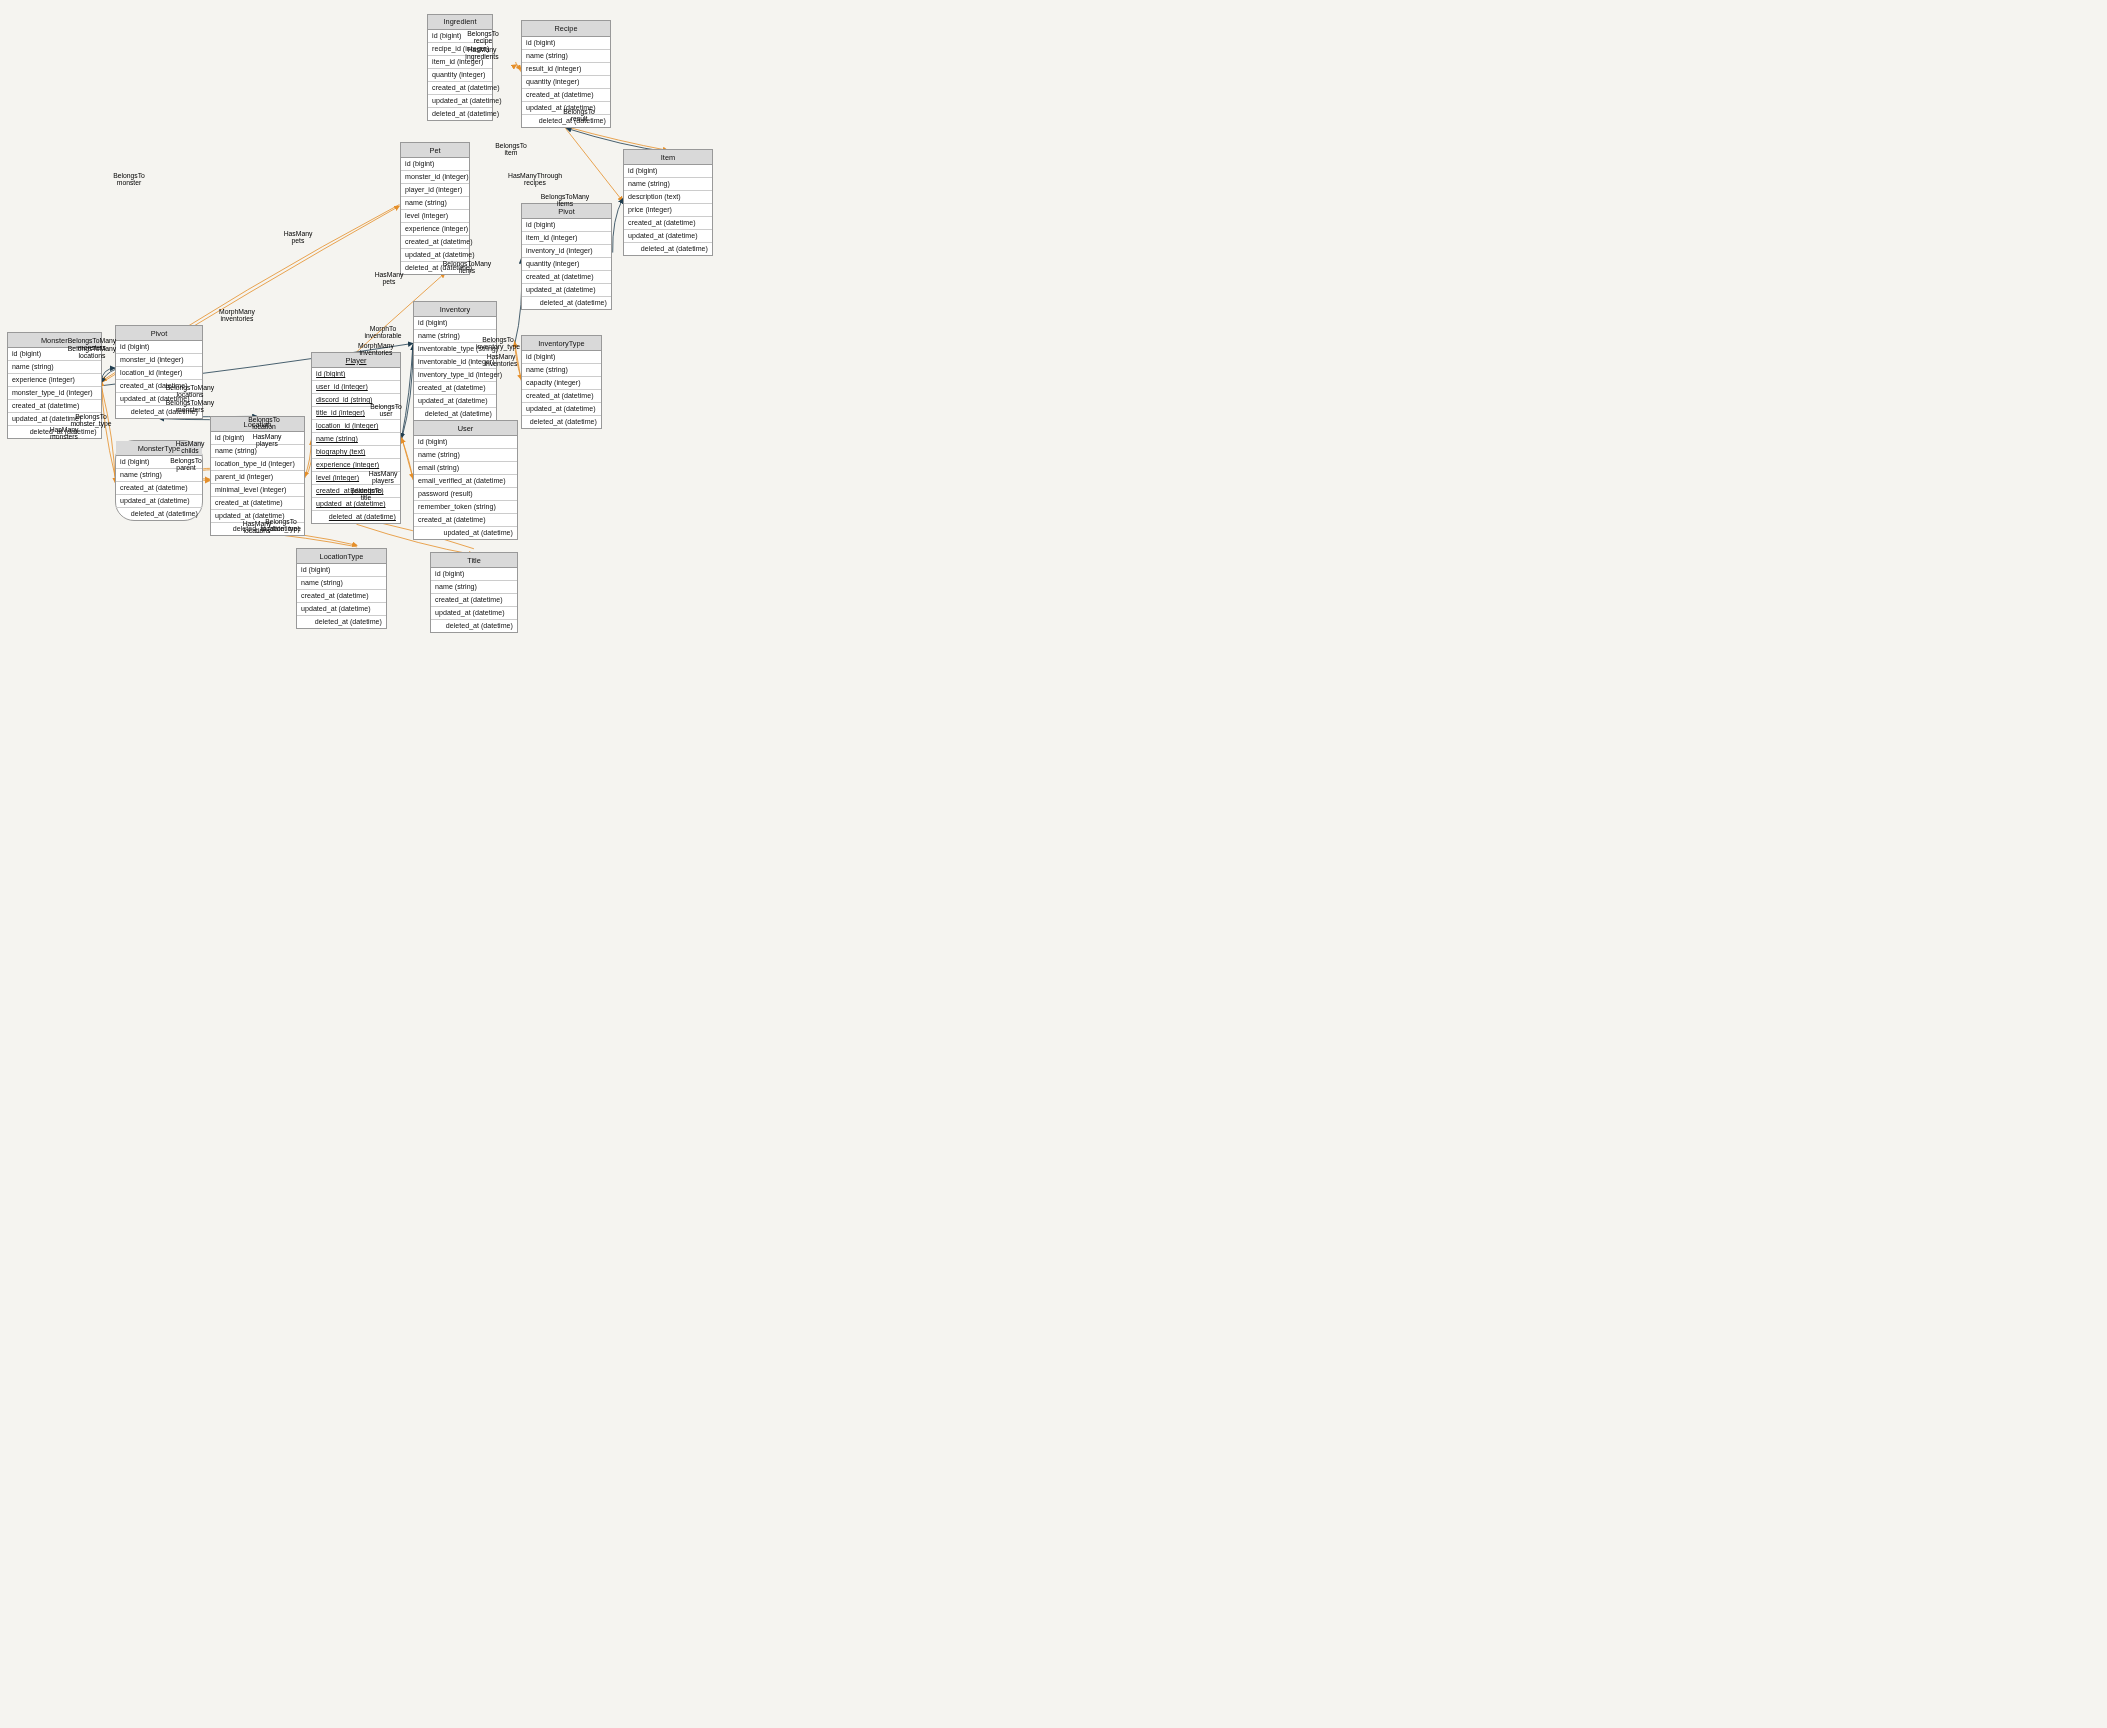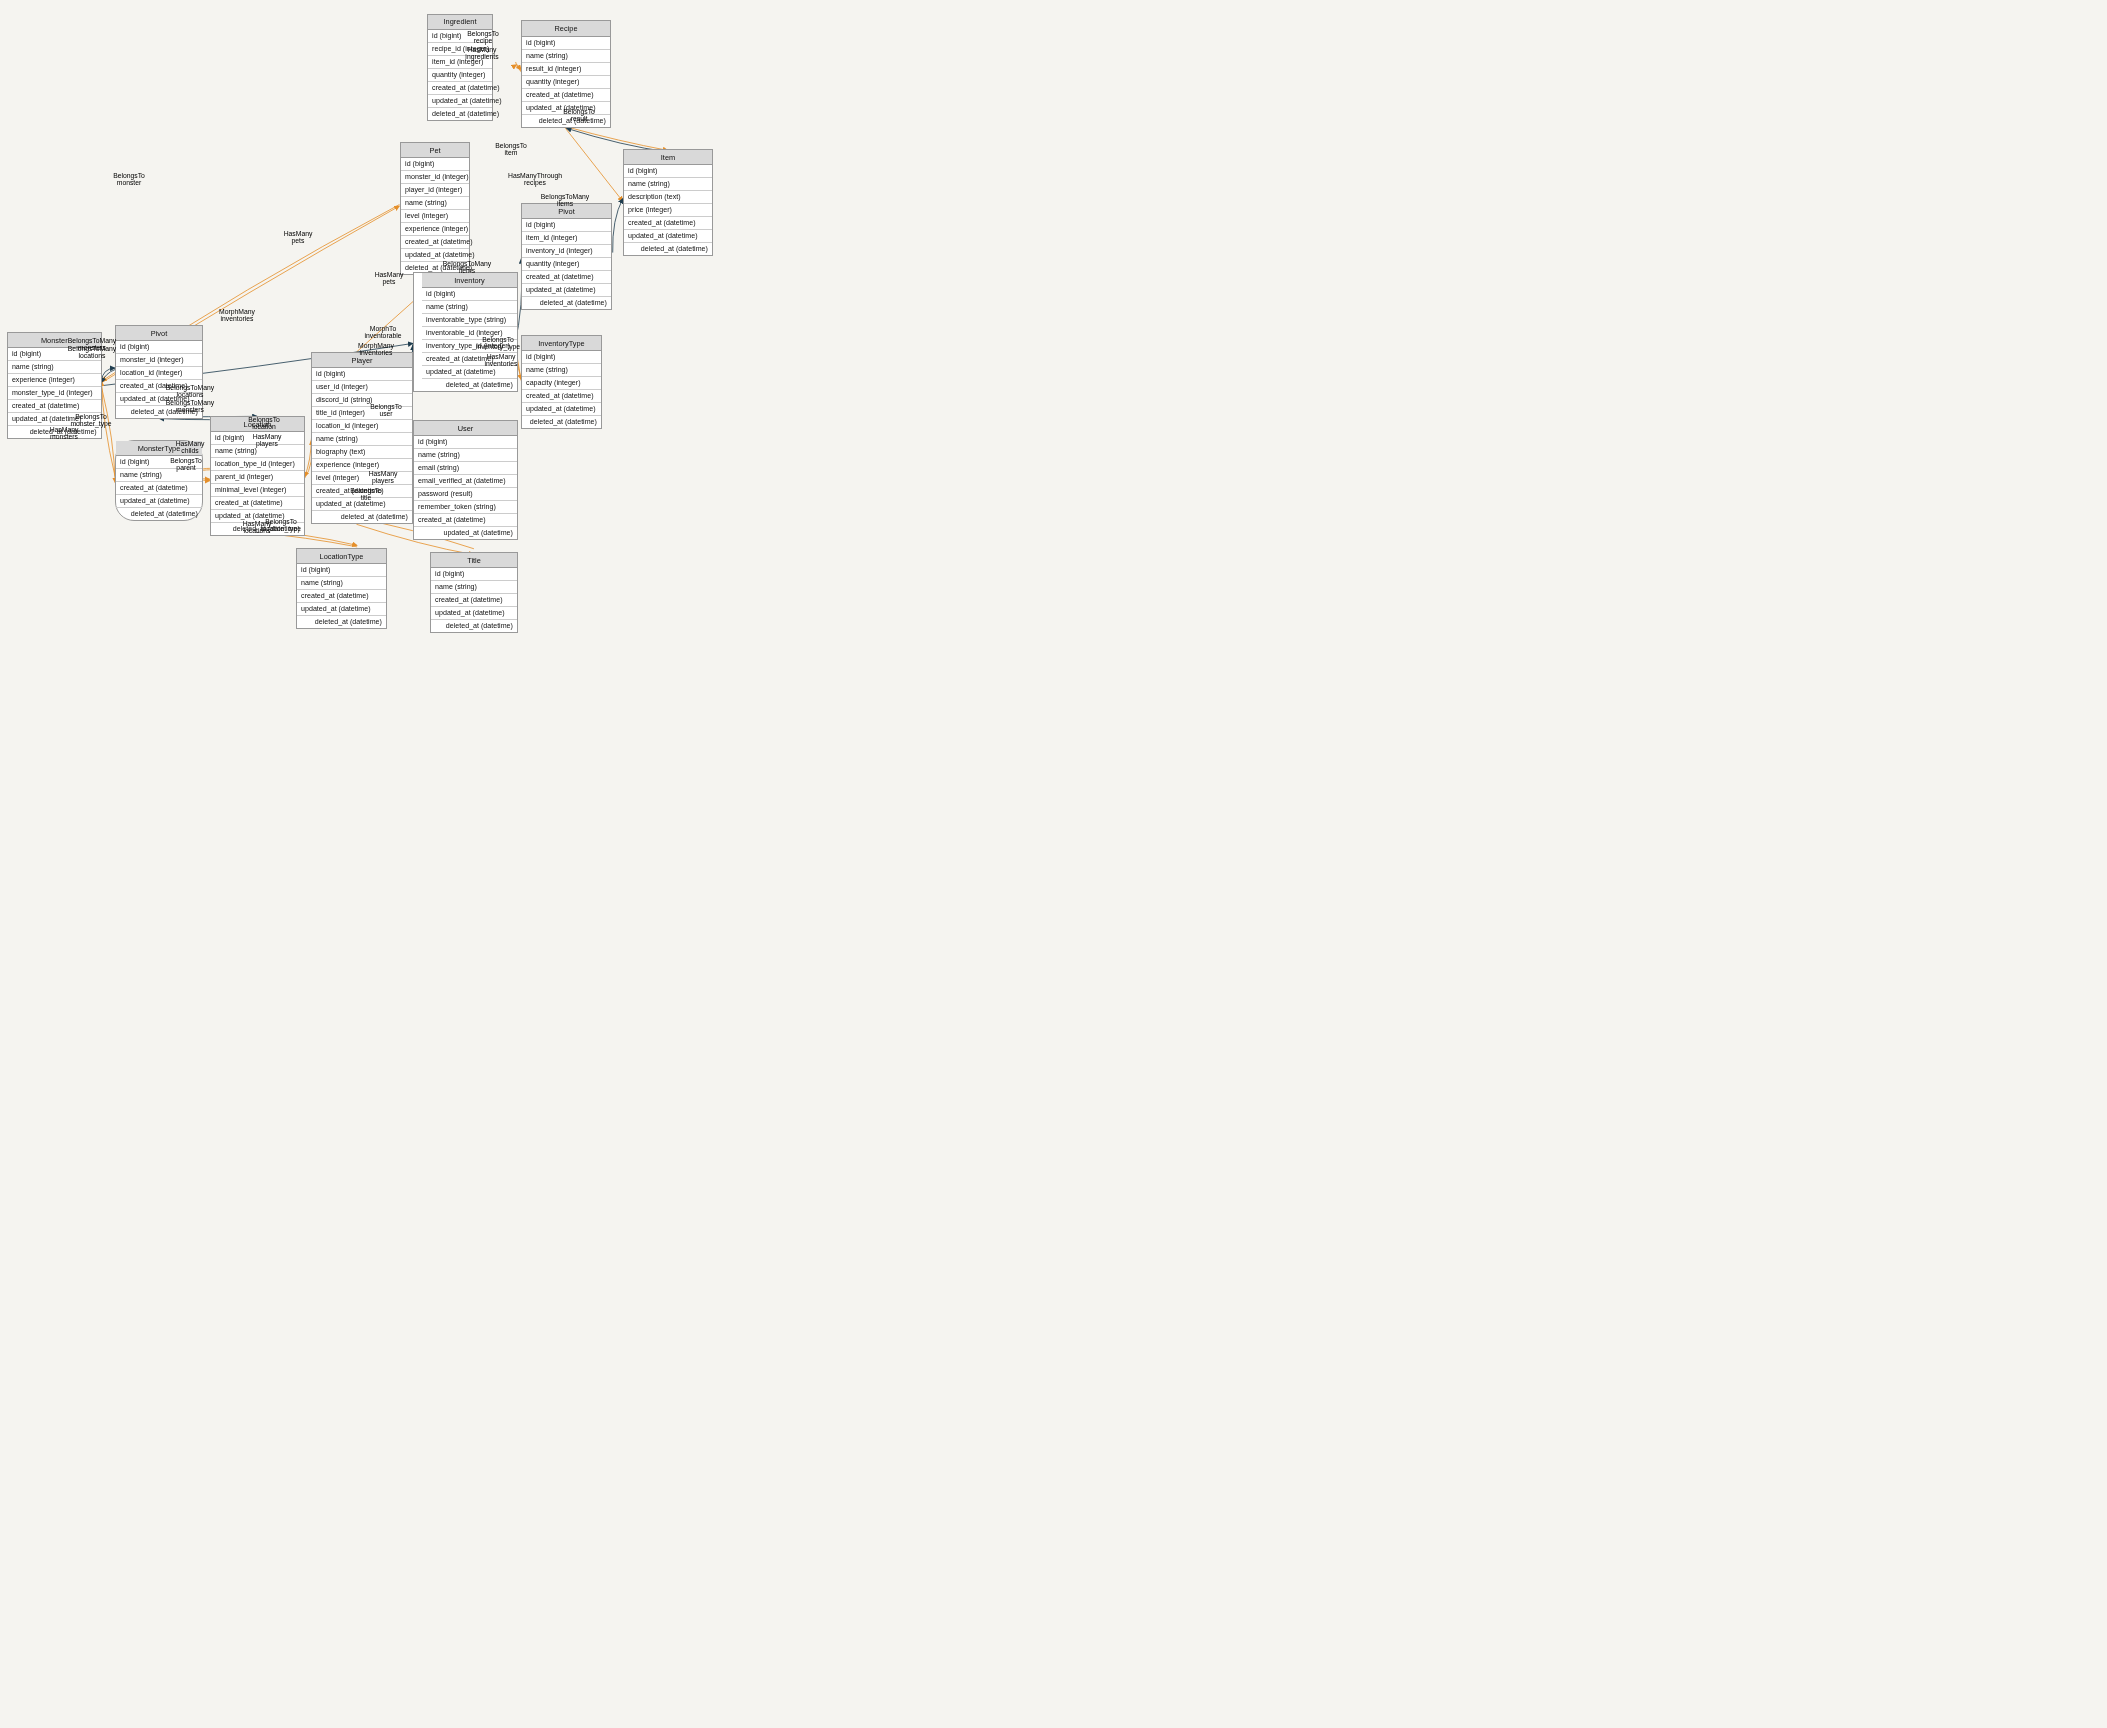--- a/index.html
+++ b/index.html
@@ -140,21 +140,21 @@
     <div class="entity" style="left: 521px; top: 203px; width: 91px;">
       <div class="entity-title">Pivot</div>
       <div class="attr">id (bigint)</div>
       <div class="attr">item_id (integer)</div>
       <div class="attr">inventory_id (integer)</div>
       <div class="attr">quantity (integer)</div>
       <div class="attr">created_at (datetime)</div>
       <div class="attr">updated_at (datetime)</div>
       <div class="attr">deleted_at (datetime)</div>
     </div>
-    <div class="entity" style="left: 413px; top: 272px; width: 105px; padding-left: 8px;">
+    <div class="entity" style="left: 413px; top: 301px; width: 84px;">
       <div class="entity-title">Inventory</div>
       <div class="attr">id (bigint)</div>
       <div class="attr">name (string)</div>
       <div class="attr">inventorable_type (string)</div>
       <div class="attr">inventorable_id (integer)</div>
       <div class="attr">inventory_type_id (integer)</div>
       <div class="attr">created_at (datetime)</div>
       <div class="attr">updated_at (datetime)</div>
       <div class="attr">deleted_at (datetime)</div>
     </div>
@@ -198,21 +198,21 @@
       <div class="entity-title">Location</div>
       <div class="attr">id (bigint)</div>
       <div class="attr">name (string)</div>
       <div class="attr">location_type_id (integer)</div>
       <div class="attr">parent_id (integer)</div>
       <div class="attr">minimal_level (integer)</div>
       <div class="attr">created_at (datetime)</div>
       <div class="attr">updated_at (datetime)</div>
       <div class="attr">deleted_at (datetime)</div>
     </div>
-    <div class="entity" style="left: 311px; top: 352px; width: 102px;">
+    <div class="entity" style="left: 311px; top: 352px; width: 90px; text-decoration: underline;">
       <div class="entity-title">Player</div>
       <div class="attr">id (bigint)</div>
       <div class="attr">user_id (integer)</div>
       <div class="attr">discord_id (string)</div>
       <div class="attr">title_id (integer)</div>
       <div class="attr">location_id (integer)</div>
       <div class="attr">name (string)</div>
       <div class="attr">biography (text)</div>
       <div class="attr">experience (integer)</div>
       <div class="attr">level (integer)</div>

